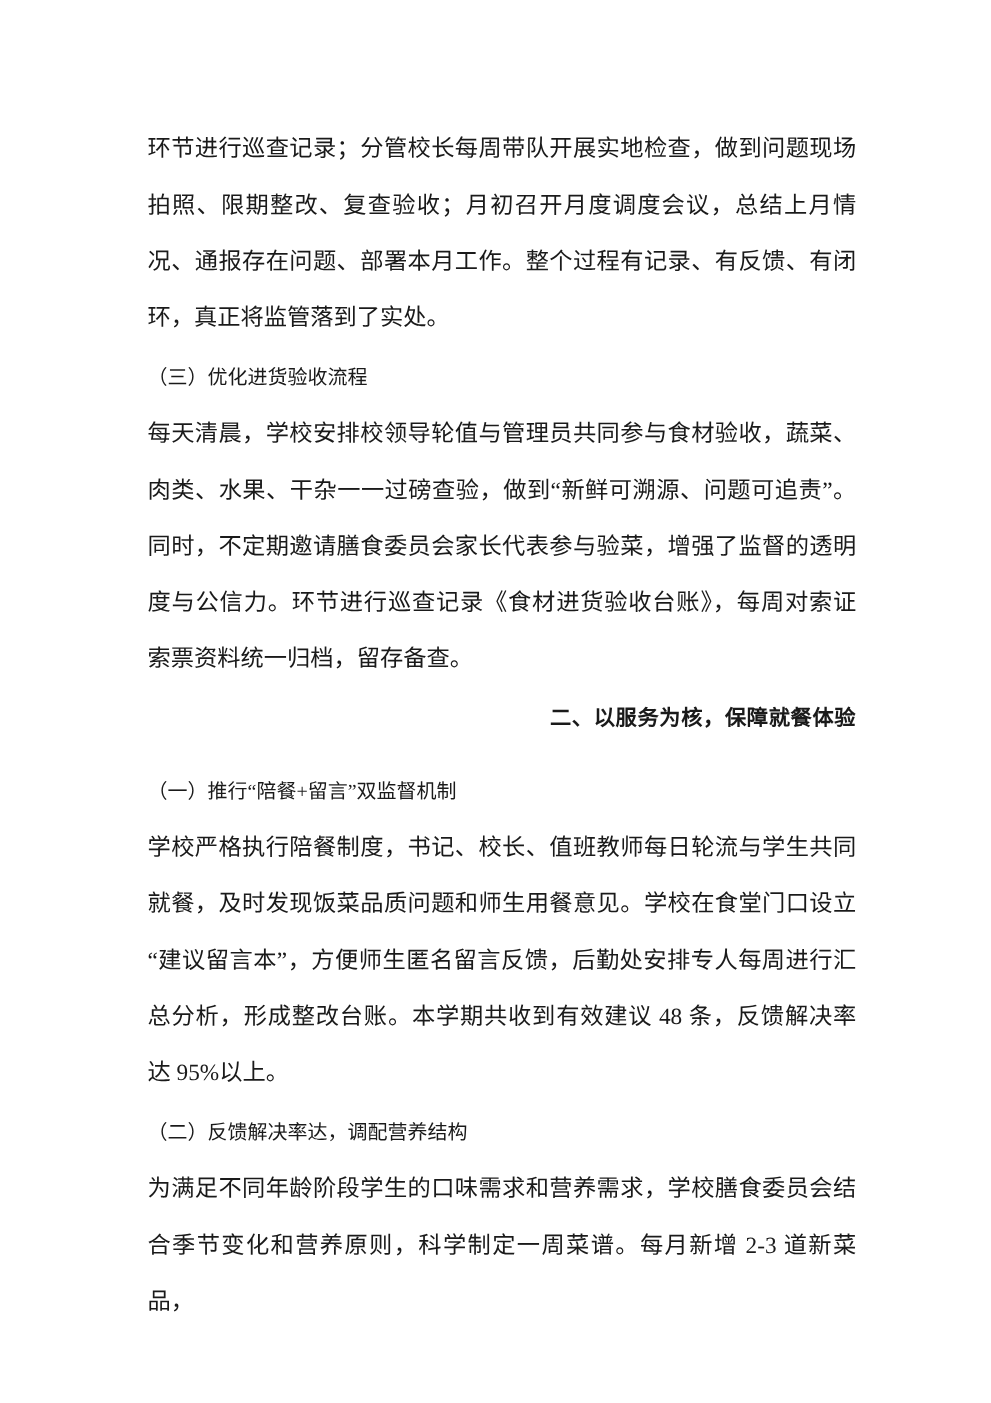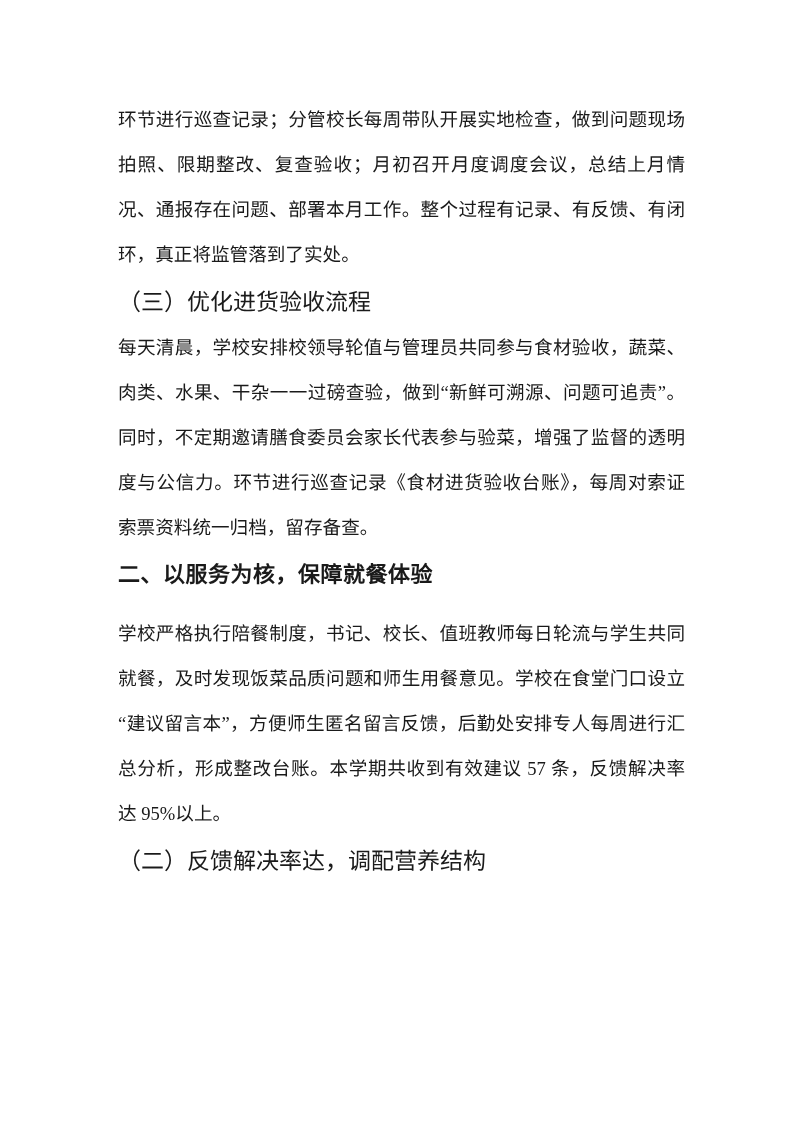--- a/index.html
+++ b/index.html
@@ -24,46 +24,48 @@
   }
   .para {
     margin: 0;
     text-align: justify;
     text-align-last: left;
     text-justify: inter-character;
   }
   .subheading {
     margin: 3px 0 0 0;
     font-weight: normal;
-    font-size: 23px;
+    font-size: 16px;
     text-align: left;
   }
   .heading {
     margin: 2px 0 14px 0;
     font-family: "Liberation Sans", "DejaVu Sans", sans-serif;
     font-weight: bold;
-    font-size: 22px;
+    font-size: 17px;
     letter-spacing: 0.5px;
-    text-align: left;
+    text-align: right;
   }
 </style>
 </head>
 <body>
 
 <div class="page">
   <div class="doc">
 
     <p class="para">环节进行巡查记录；分管校长每周带队开展实地检查，做到问题现场拍照、限期整改、复查验收；月初召开月度调度会议，总结上月情况、通报存在问题、部署本月工作。整个过程有记录、有反馈、有闭环，真正将监管落到了实处。</p>
 
     <h3 class="subheading">（三）优化进货验收流程</h3>
 
     <p class="para">每天清晨，学校安排校领导轮值与管理员共同参与食材验收，蔬菜、肉类、水果、干杂一一过磅查验，做到“新鲜可溯源、问题可追责”。同时，不定期邀请膳食委员会家长代表参与验菜，增强了监督的透明度与公信力。环节进行巡查记录《食材进货验收台账》，每周对索证索票资料统一归档，留存备查。</p>
 
     <h2 class="heading">二、以服务为核，保障就餐体验</h2>
 
+    <h3 class="subheading">（一）推行“陪餐+留言”双监督机制</h3>
 
-    <p class="para">学校严格执行陪餐制度，书记、校长、值班教师每日轮流与学生共同就餐，及时发现饭菜品质问题和师生用餐意见。学校在食堂门口设立“建议留言本”，方便师生匿名留言反馈，后勤处安排专人每周进行汇总分析，形成整改台账。本学期共收到有效建议 57 条，反馈解决率达 95%以上。</p>
+    <p class="para">学校严格执行陪餐制度，书记、校长、值班教师每日轮流与学生共同就餐，及时发现饭菜品质问题和师生用餐意见。学校在食堂门口设立“建议留言本”，方便师生匿名留言反馈，后勤处安排专人每周进行汇总分析，形成整改台账。本学期共收到有效建议 48 条，反馈解决率达 95%以上。</p>
 
     <h3 class="subheading">（二）反馈解决率达，调配营养结构</h3>
 
+    <p class="para">为满足不同年龄阶段学生的口味需求和营养需求，学校膳食委员会结合季节变化和营养原则，科学制定一周菜谱。每月新增 2-3 道新菜品，</p>
 
   </div>
 </div>
 
 </body></html>

